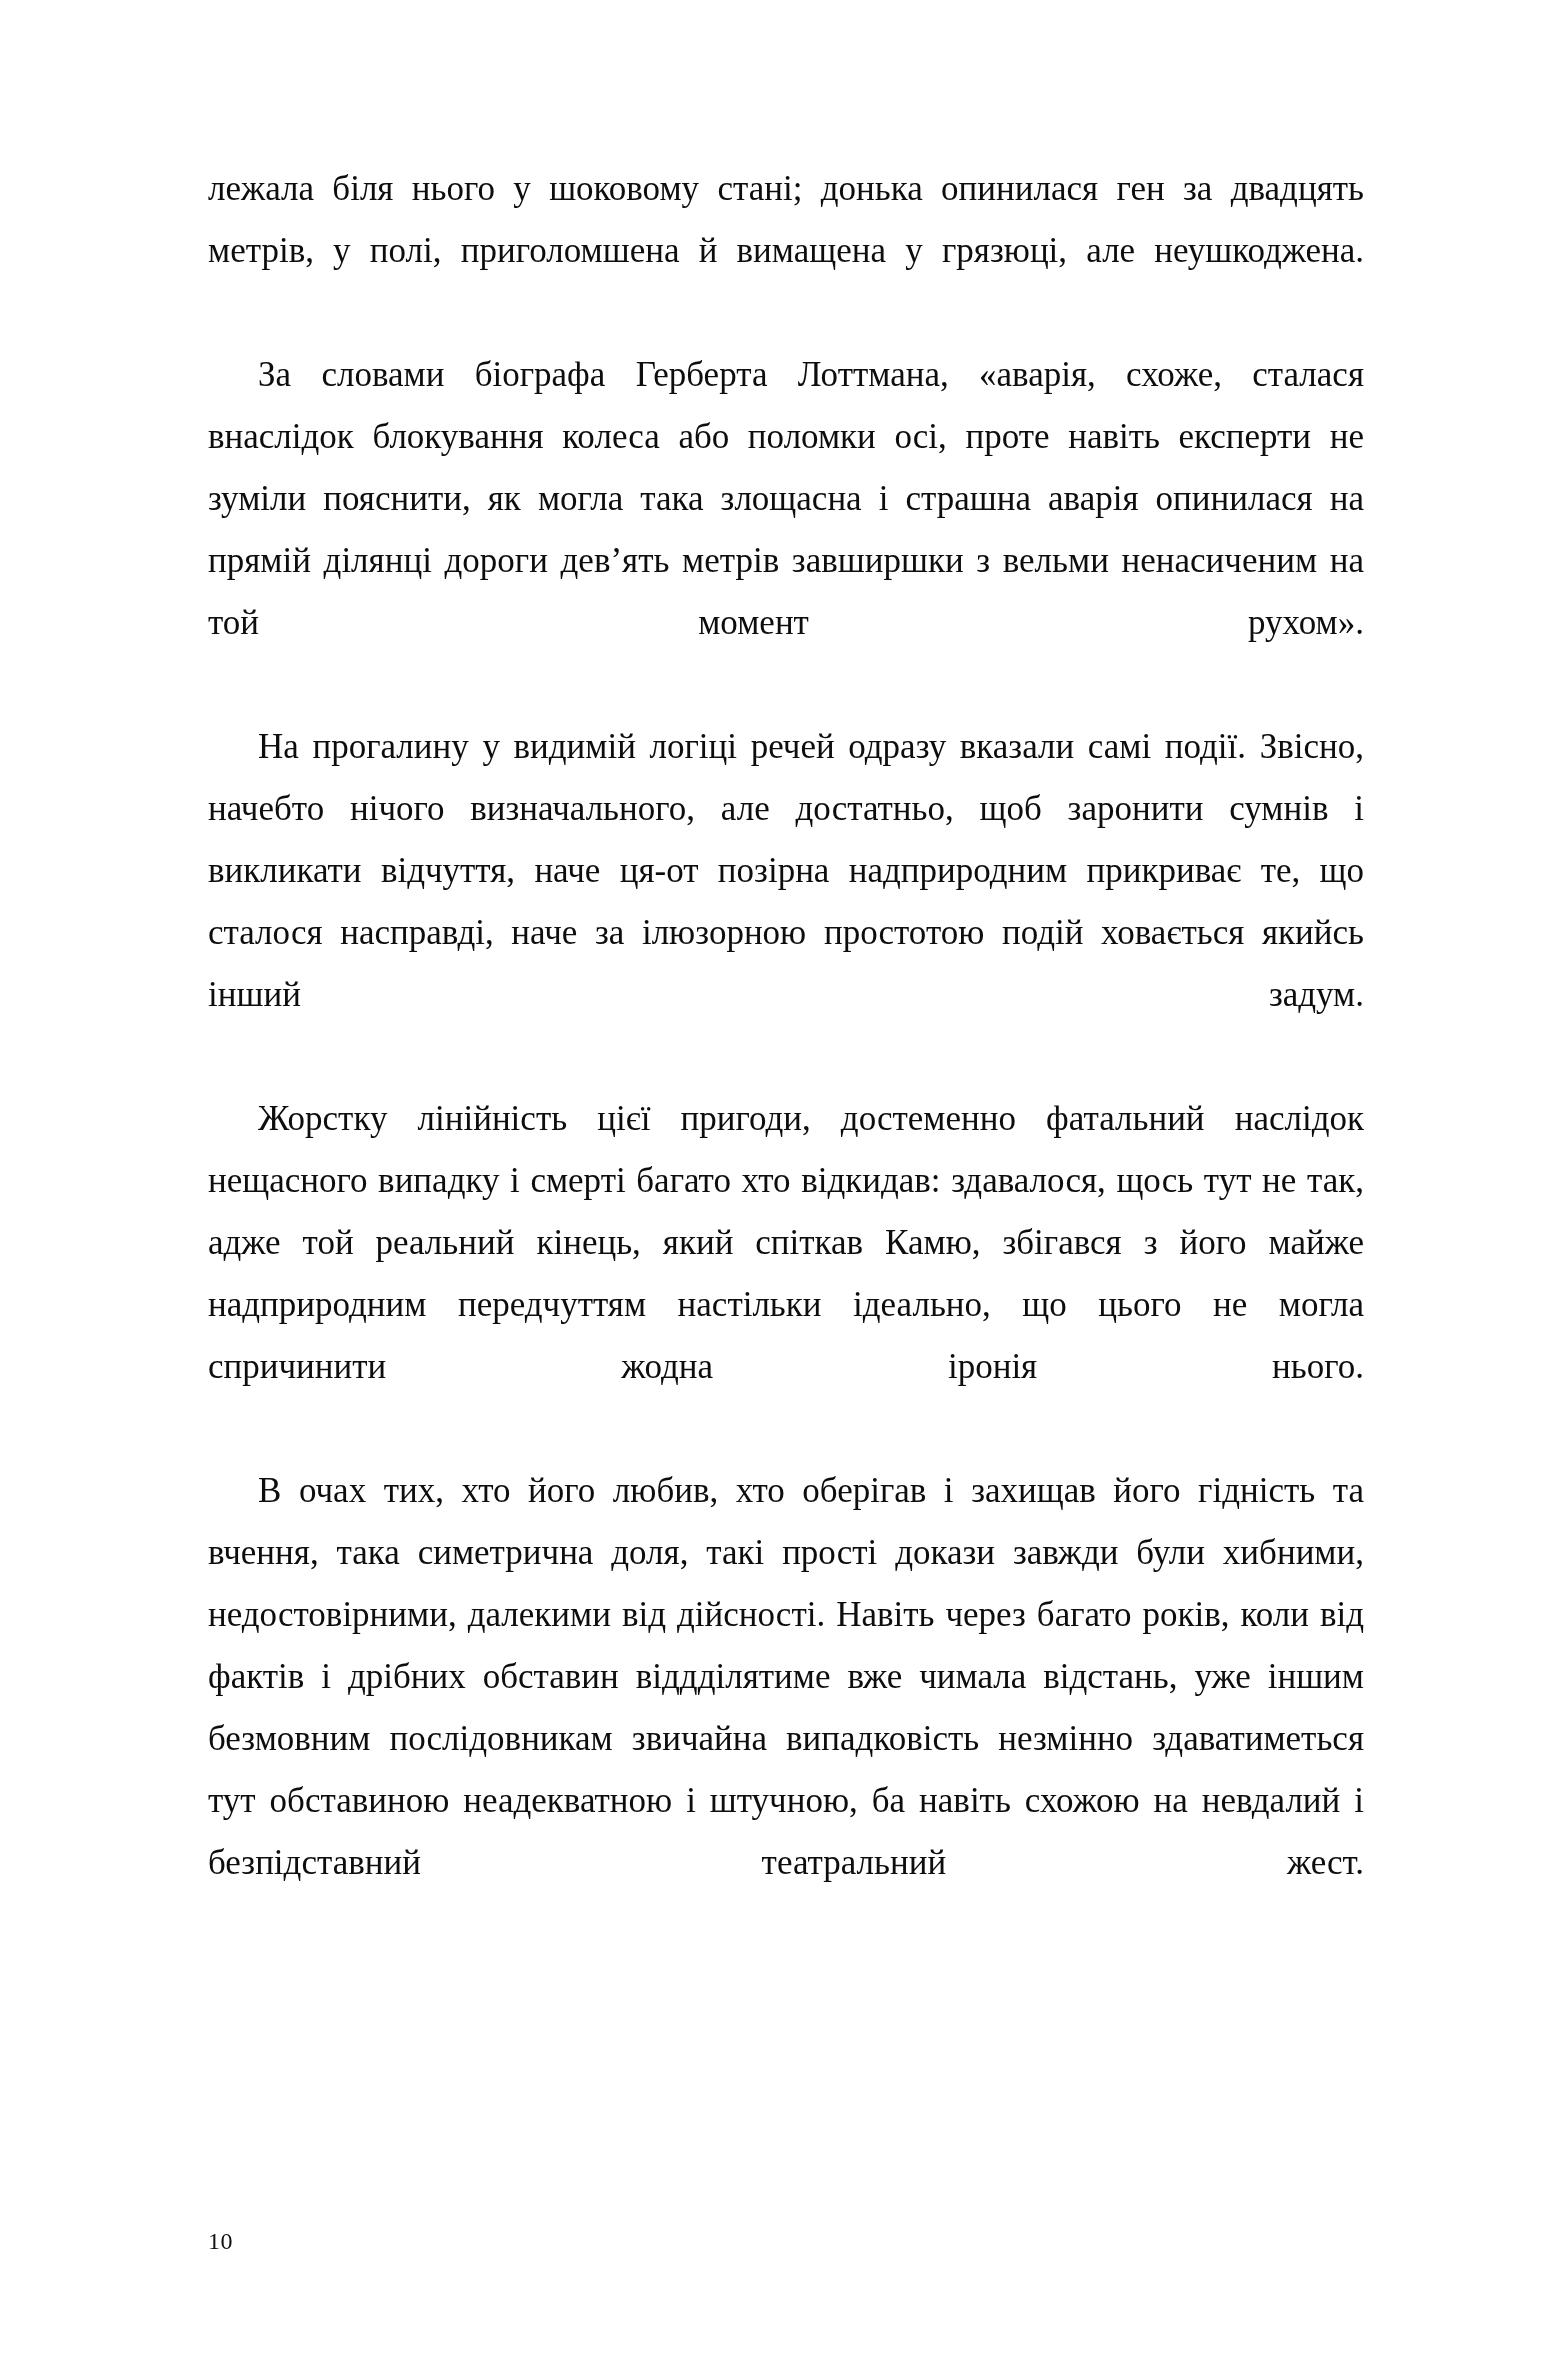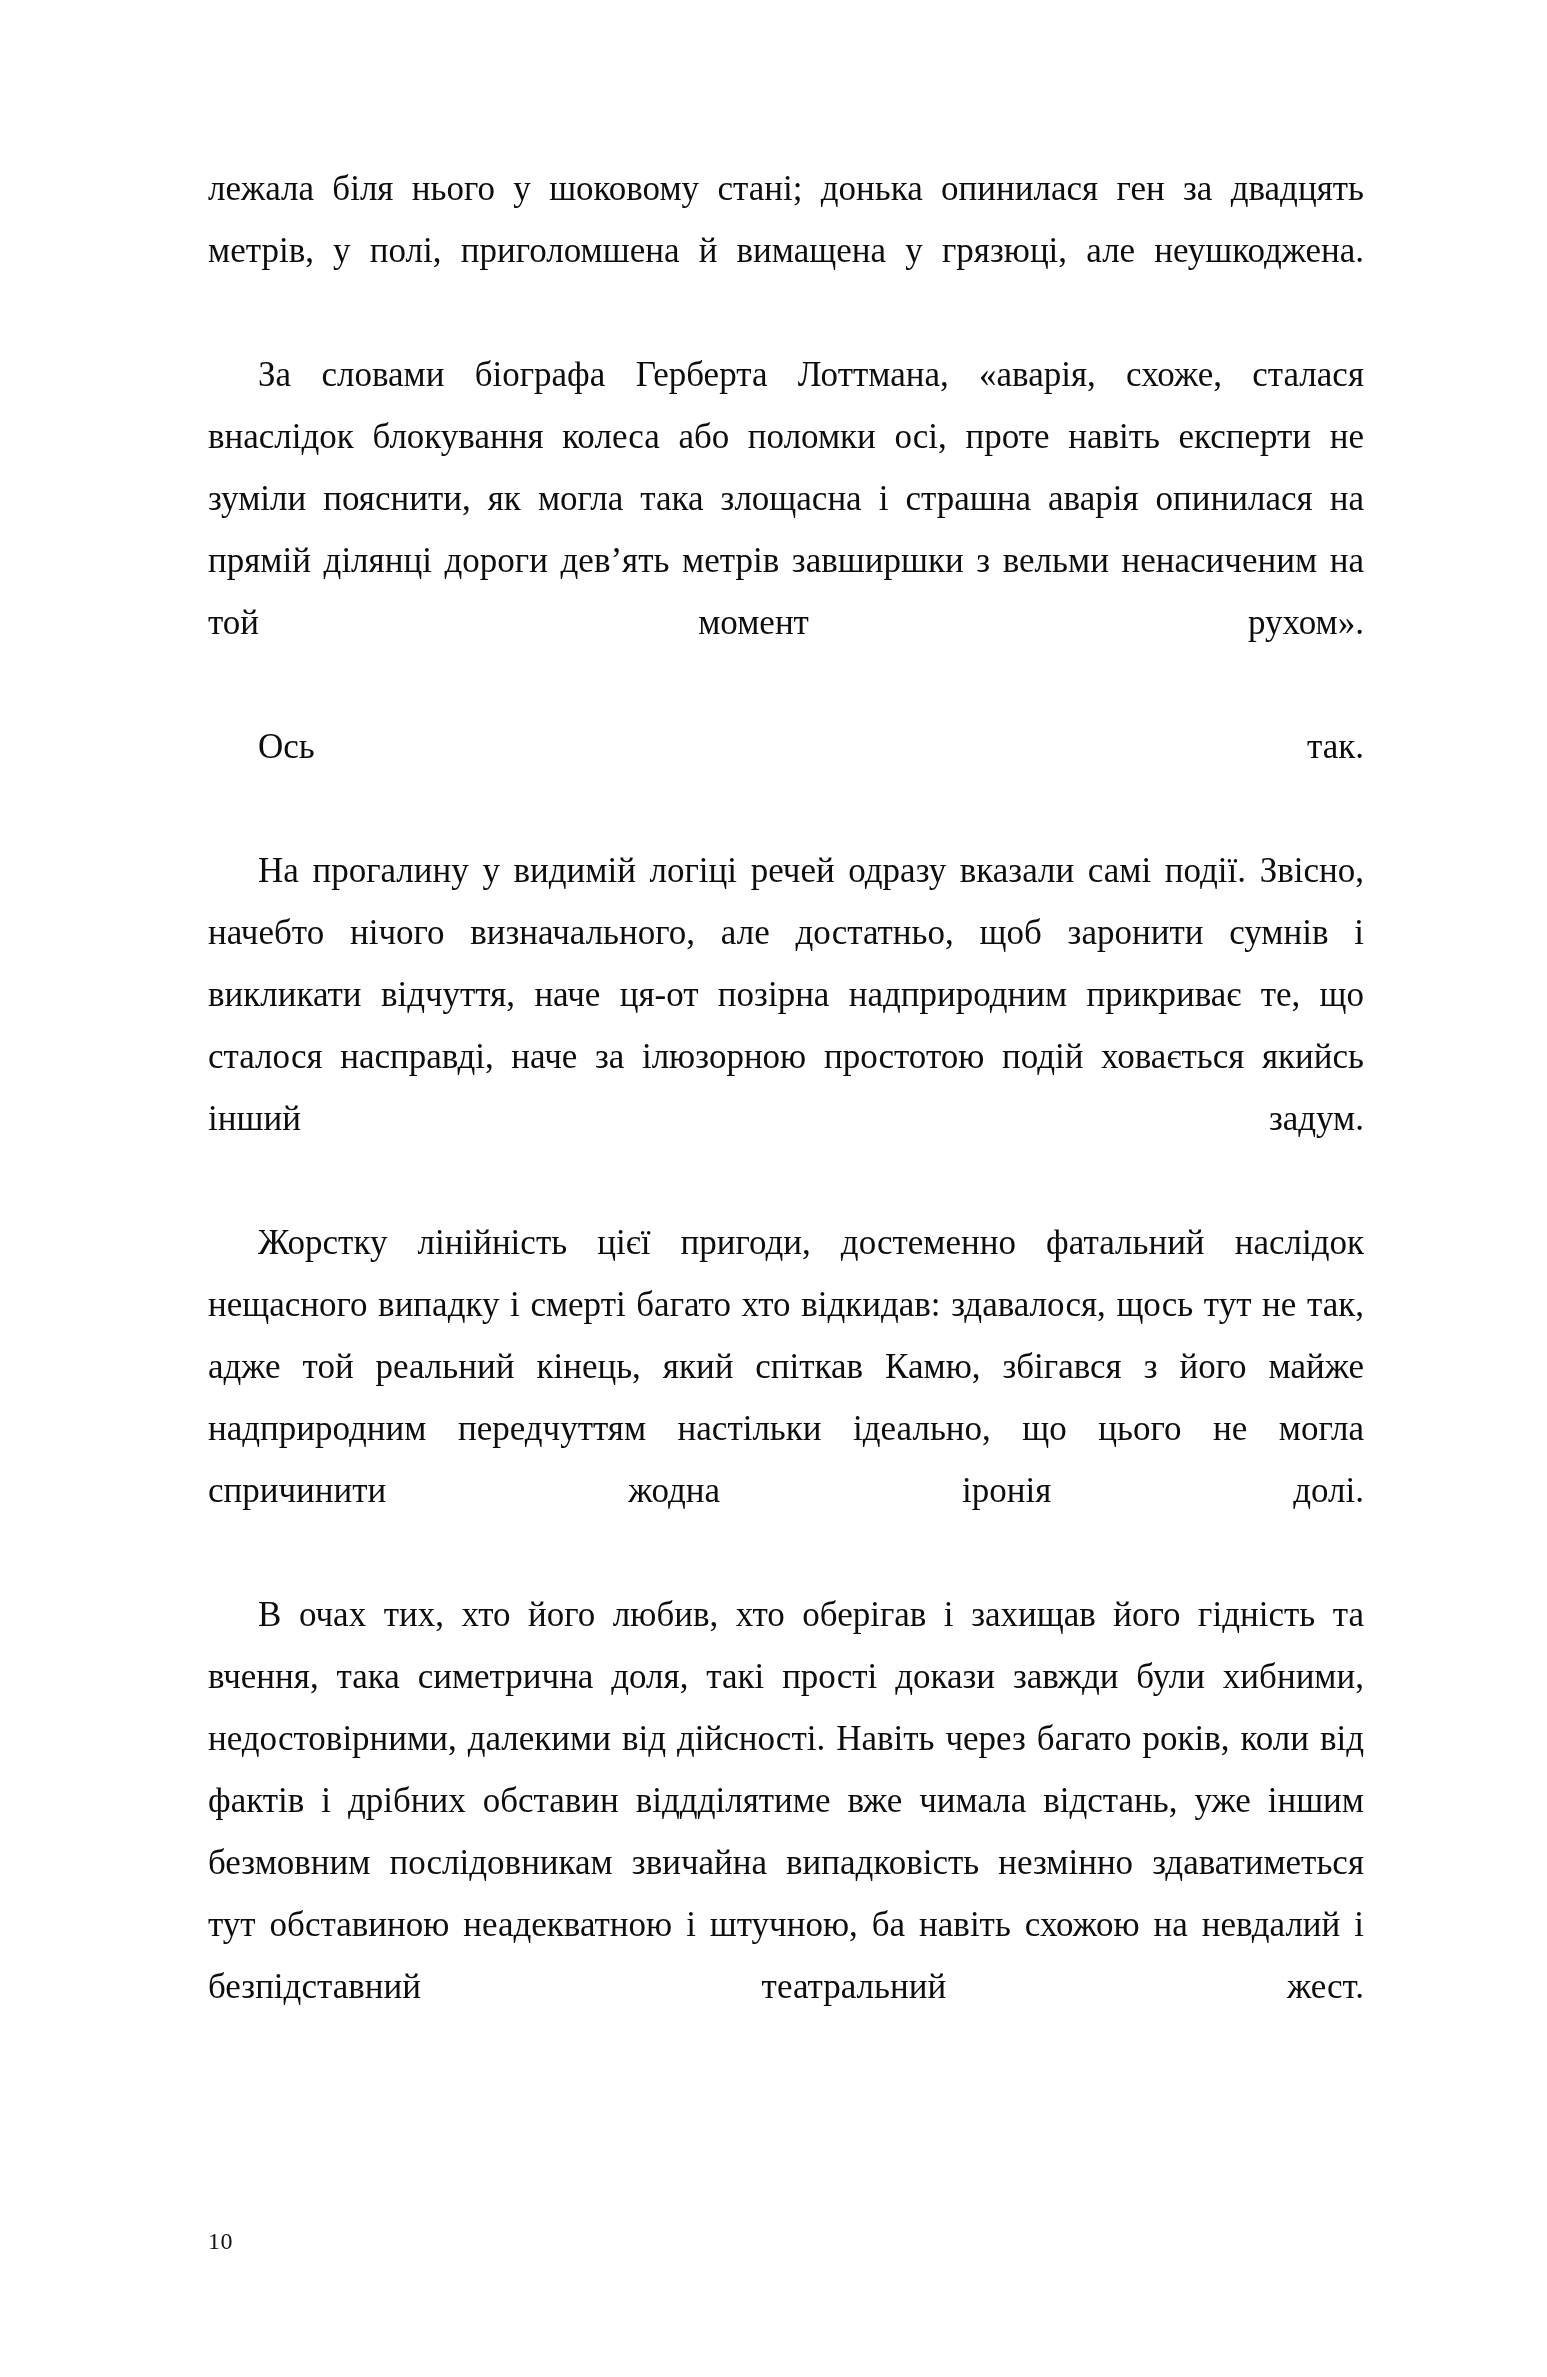--- a/index.html
+++ b/index.html
@@ -63,22 +63,21 @@
   }
 </style>
 </head>
 <body>
 
 <div class="page">
 
   <div class="text-block">
     <p class="para">лежала біля нього у шоковому стані; донька опинилася ген за двадцять метрів, у полі, приголомшена й вимащена у грязюці, але неушкоджена.</p>
     <p class="para indented">За словами біографа Герберта Лоттмана, «аварія, схоже, сталася внаслідок блокування колеса або поломки осі, проте навіть експерти не зуміли пояснити, як могла така злощасна і страшна аварія опинилася на прямій ділянці дороги дев’ять метрів завширшки з вельми ненасиченим на той момент рухом».</p>
-    <p class="para indented">Ось так.</p>
     <p class="para indented">На прогалину у видимій логіці речей одразу вказали самі події. Звісно, начебто нічого визначального, але достатньо, щоб заронити сумнів і викликати відчуття, наче ця-от позірна надприродним прикриває те, що сталося насправді, наче за ілюзорною простотою подій ховається якийсь інший задум.</p>
-    <p class="para indented">Жорстку лінійність цієї пригоди, достеменно фатальний наслідок нещасного випадку і смерті багато хто відкидав: здавалося, щось тут не так, адже той реальний кінець, який спіткав Камю, збігався з його майже надприродним передчуттям настільки ідеально, що цього не могла спричинити жодна іронія долі.</p>
+    <p class="para indented">Жорстку лінійність цієї пригоди, достеменно фатальний наслідок нещасного випадку і смерті багато хто відкидав: здавалося, щось тут не так, адже той реальний кінець, який спіткав Камю, збігався з його майже надприродним передчуттям настільки ідеально, що цього не могла спричинити жодна іронія нього.</p>
     <p class="para indented">В очах тих, хто його любив, хто оберігав і захищав його гідність та вчення, така симетрична доля, такі прості докази завжди були хибними, недостовірними, далекими від дійсності. Навіть через багато років, коли від фактів і дрібних обставин віддділятиме вже чимала відстань, уже іншим безмовним послідовникам звичайна випадковість незмінно здаватиметься тут обставиною неадекватною і штучною, ба навіть схожою на невдалий і безпідставний театральний жест.</p>
   </div>
 
   <div class="page-number">10</div>
 
 </div>
 
 
 </body></html>

